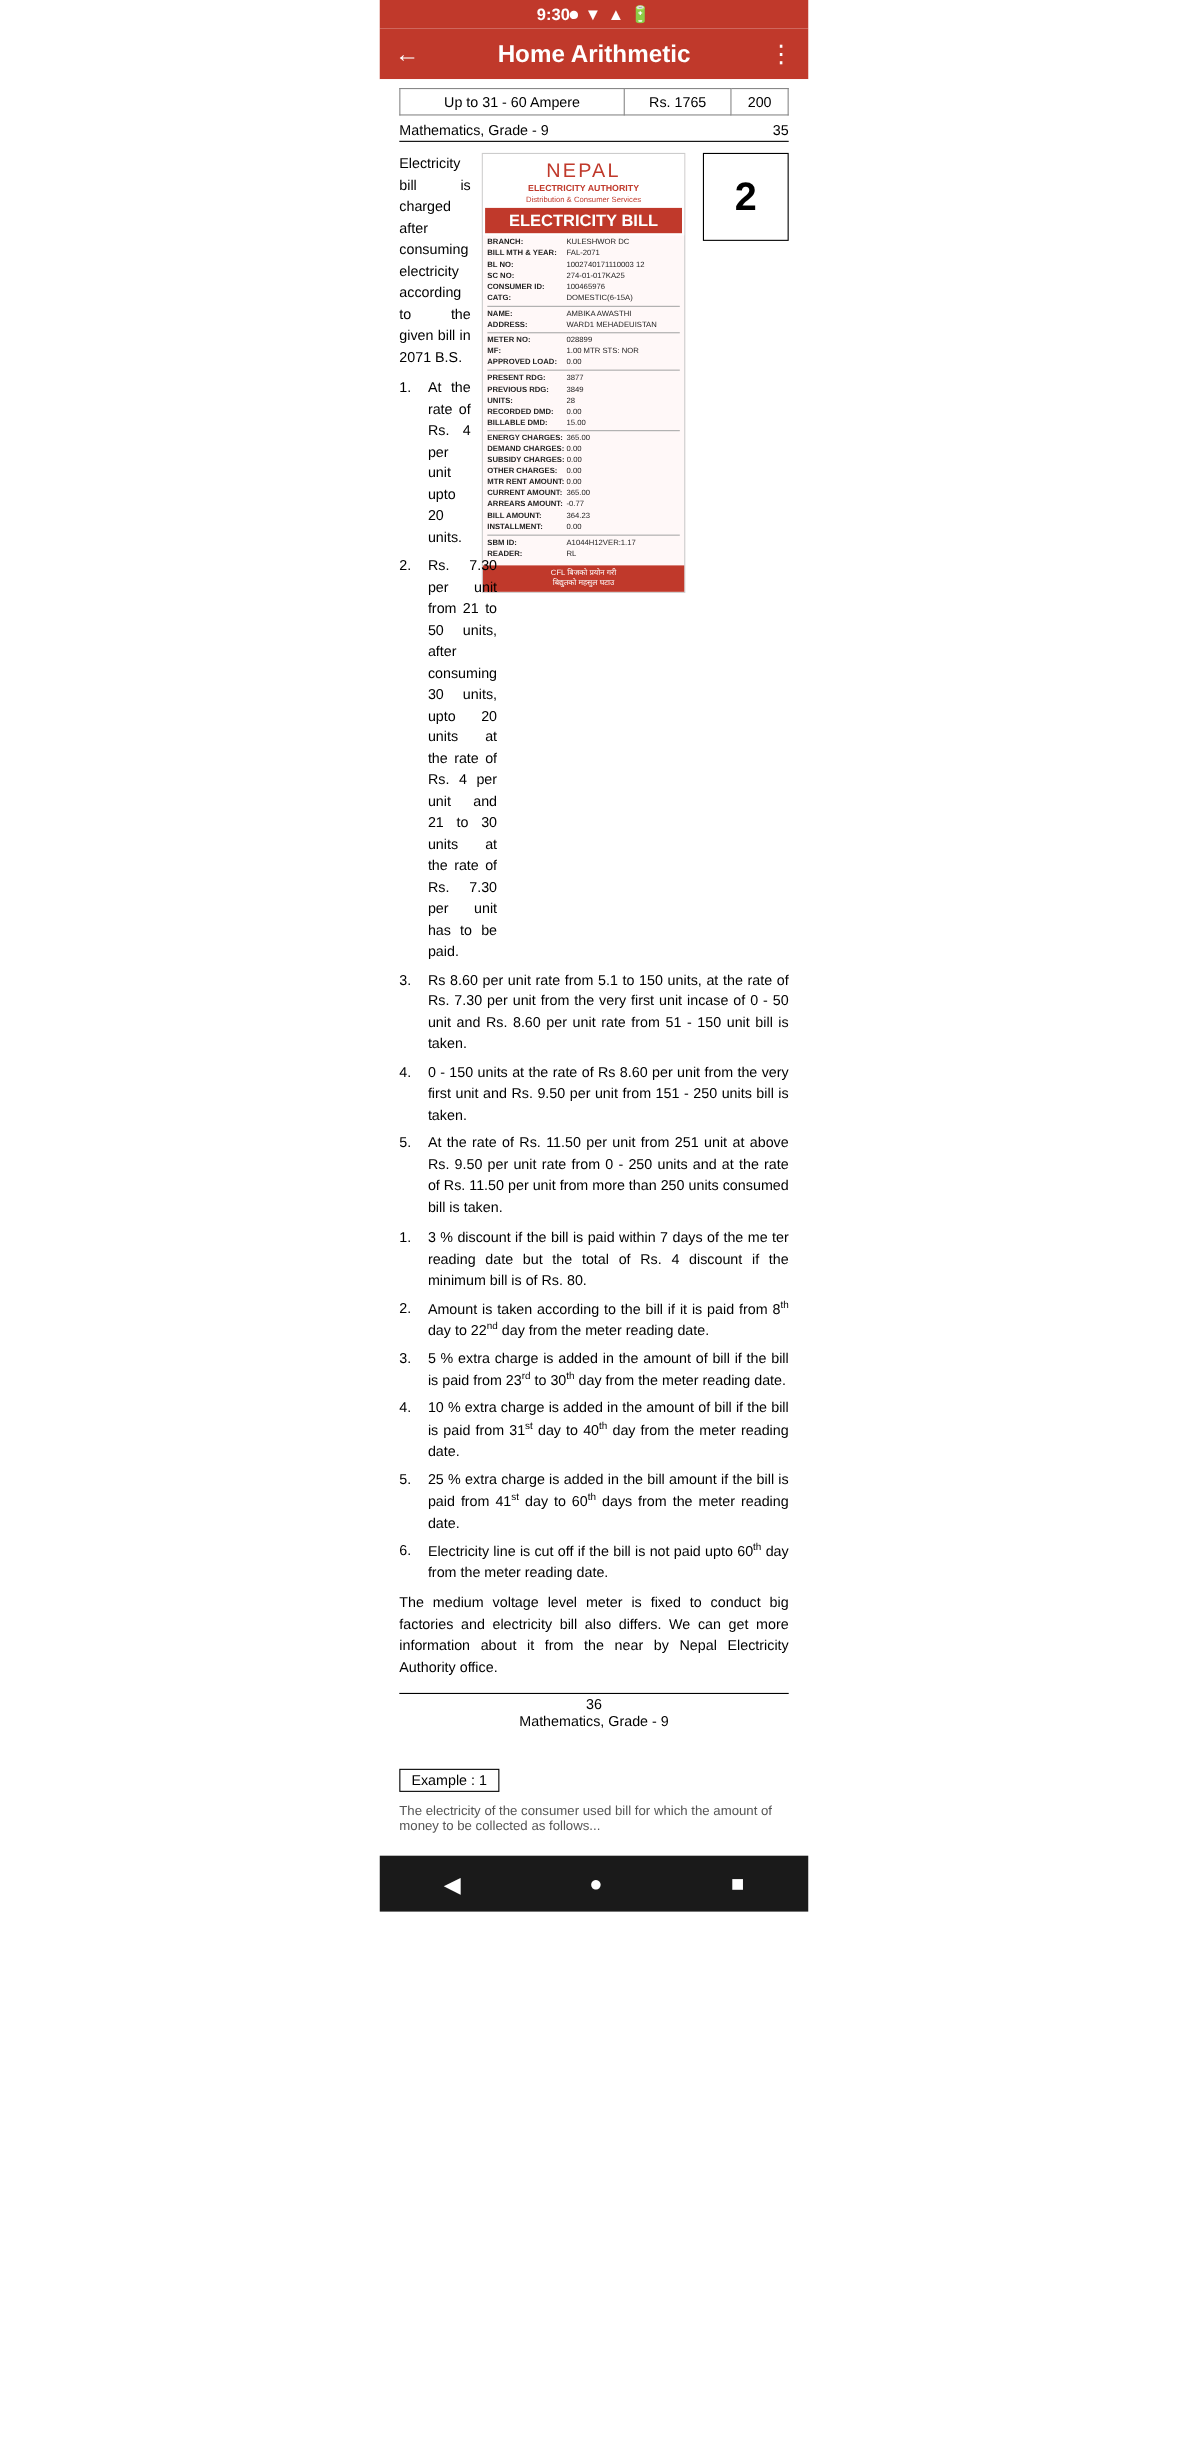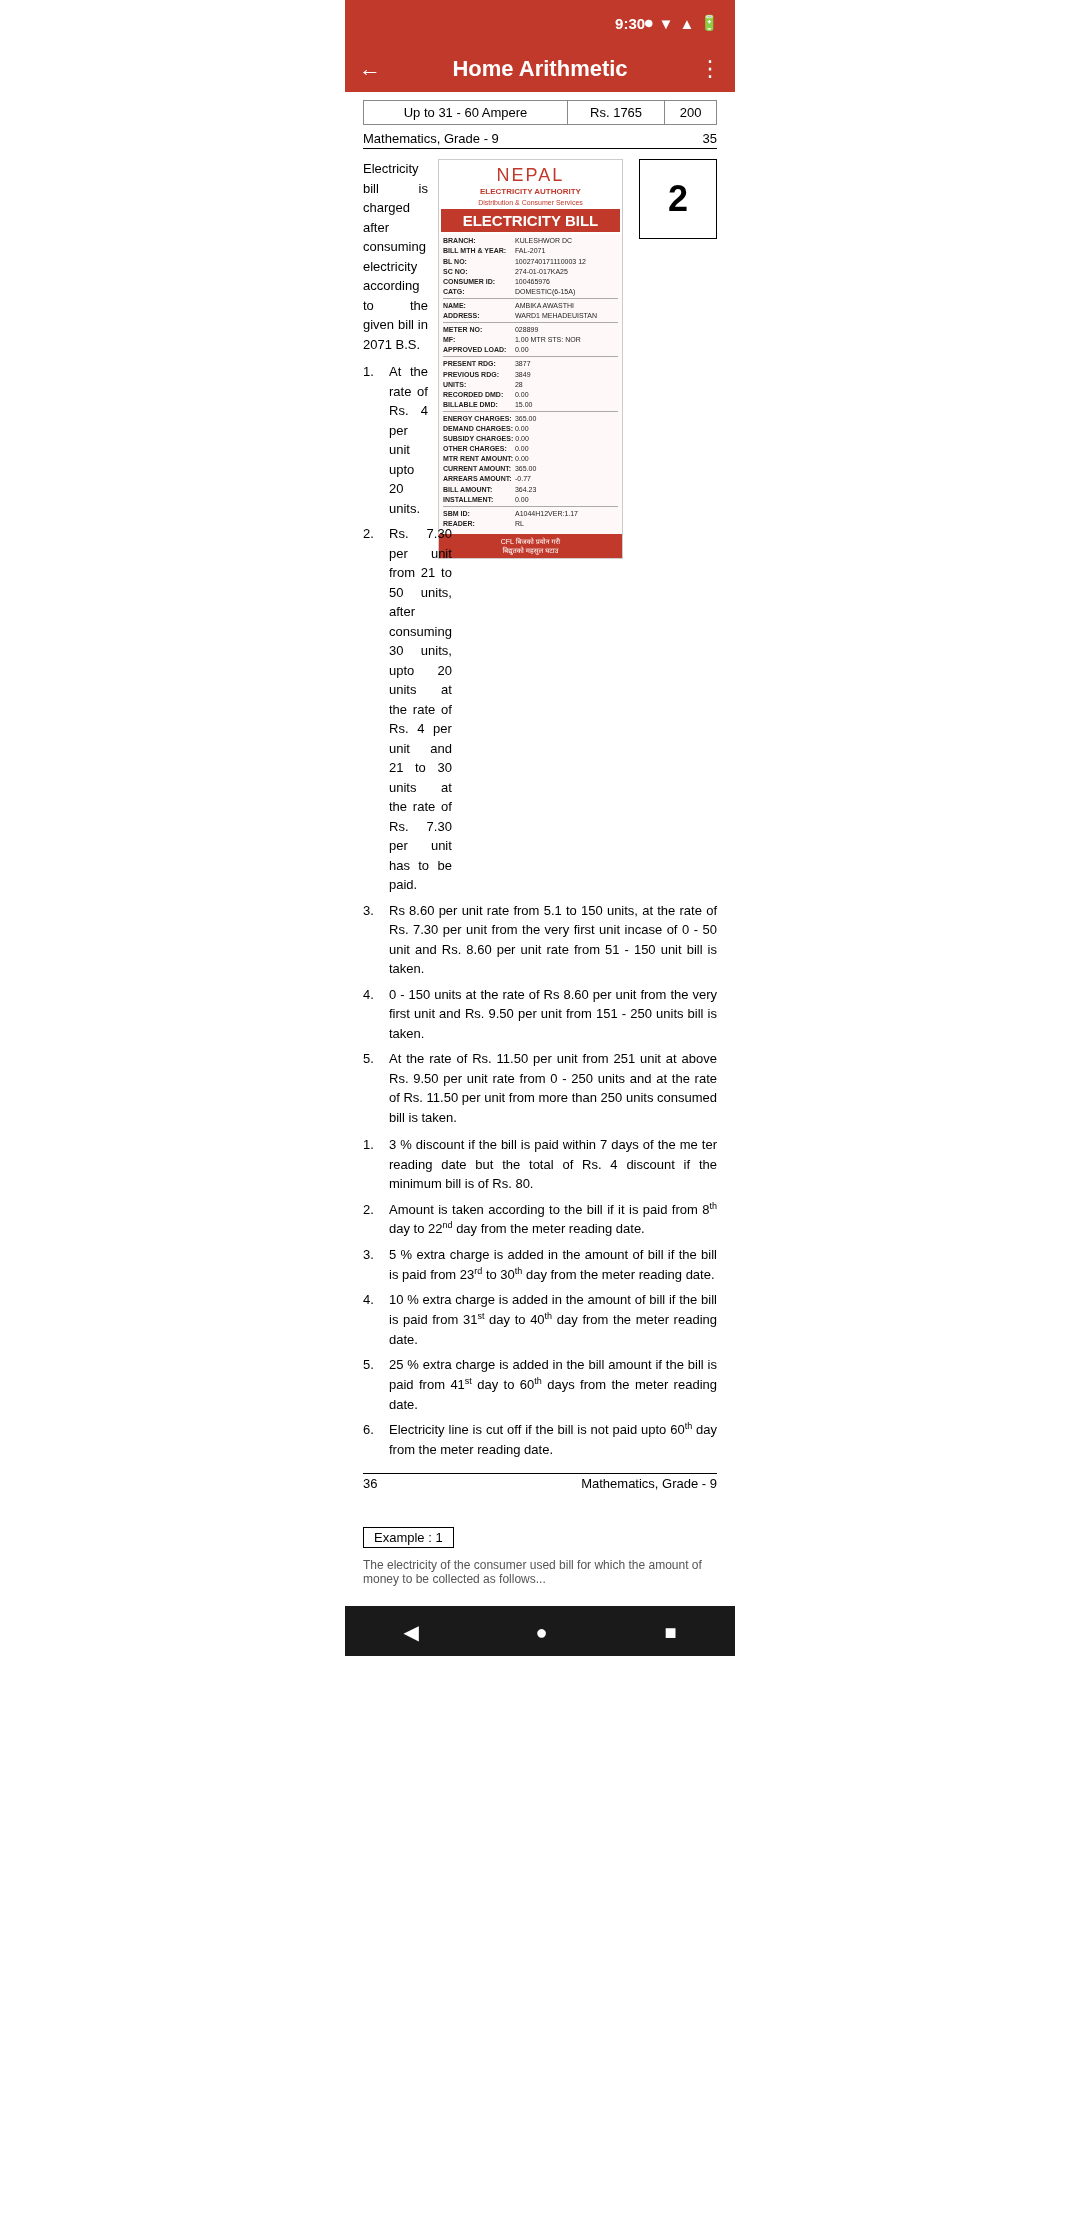--- a/index.html
+++ b/index.html
@@ -12,23 +12,23 @@
       font-size: 14px;
       color: #000;
       margin: 0 auto;
     }
 
     
     .status-bar {
       background: #c0392b;
       color: #fff;
       display: flex;
-      justify-content: flex-end;
+      justify-content: center;
       align-items: center;
-      padding: 14px 16px;
+      padding: 4px 16px;
       font-size: 15px;
       font-weight: bold;
     }
     .status-icons { display: flex; gap: 6px; align-items: center; }
 
     
     .app-bar {
       background: #c0392b;
       color: #fff;
       display: flex;
@@ -197,20 +197,21 @@
     
     .page-line-bottom {
       display: flex;
       justify-content: space-between;
       align-items: center;
       border-top: 1.5px solid #000;
       margin-top: 14px;
       padding-top: 2px;
       font-size: 13px;
       clear: both;
+      flex-direction: column;
     }
 
     
     .example-box {
       border: 1.5px solid #000;
       display: inline-block;
       padding: 2px 10px;
       font-size: 13px;
       margin-top: 18px;
       margin-bottom: 6px;
@@ -453,20 +454,21 @@
     <li>
       <span class="num">5.</span>
       <span>25 % extra charge is added in the bill amount if the bill is paid from 41<sup>st</sup> day to 60<sup>th</sup> days from the meter reading date.</span>
     </li>
     <li>
       <span class="num">6.</span>
       <span>Electricity line is cut off if the bill is not paid upto 60<sup>th</sup> day from the meter reading date.</span>
     </li>
   </ol>
 
+  <p class="intro-text" style="margin-top:8px;">The  medium  voltage  level  meter  is  fixed  to  conduct  big  factories  and  electricity  bill  also differs. We can get more information about it from the near by Nepal Electricity Authority office.</p>
 
   <div class="page-line-bottom">
     <span>36</span>
     <span>Mathematics, Grade - 9</span>
   </div>
 
   <div style="margin-top: 18px;">
     <div class="example-box">
       <span>Example : 1</span>
     </div>

